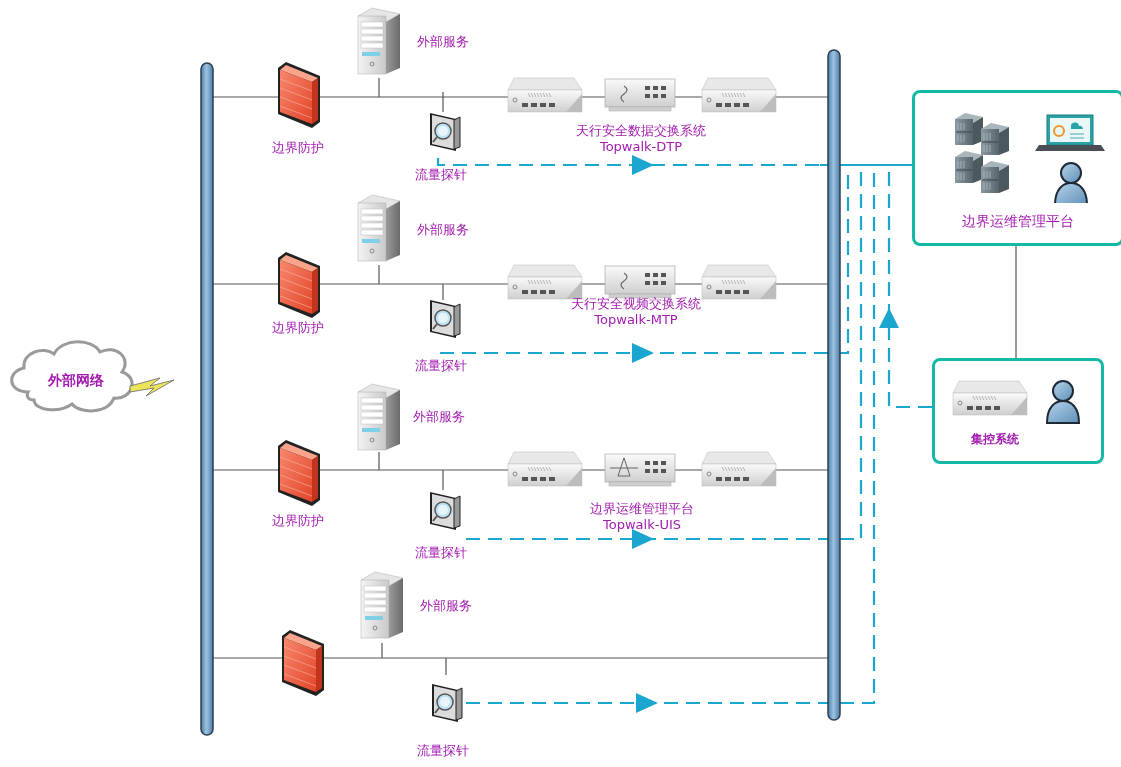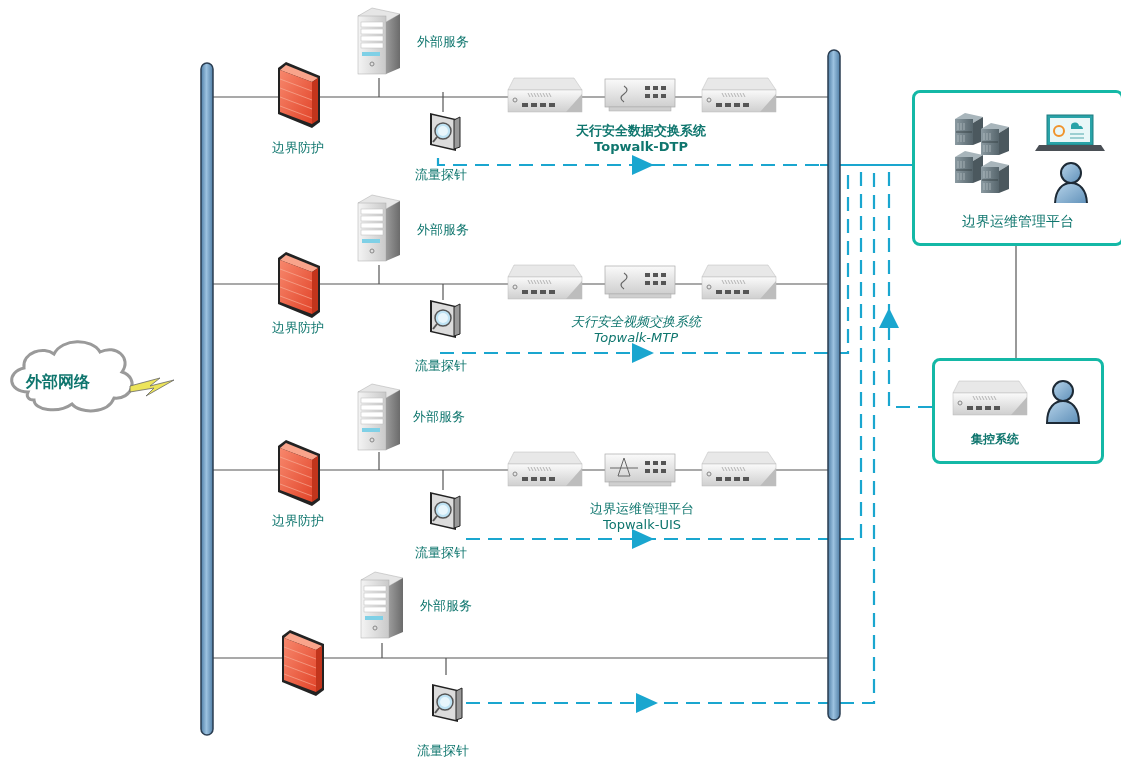--- a/index.html
+++ b/index.html
@@ -1,18 +1,18 @@
 <!DOCTYPE html>
 <html><head>
 <meta charset="utf-8">
 <style>
   html,body{margin:0;padding:0;background:#fff;}
   body{width:1121px;height:767px;position:relative;overflow:hidden;font-family:"DejaVu Sans","Liberation Sans",sans-serif;}
   #diagram{position:absolute;left:0;top:0;}
-  .lbl{position:absolute;font-size:13px;color:#0f766e;white-space:nowrap;}
+  .lbl{position:absolute;font-size:13px;color:#a21caf;white-space:nowrap;}
   .lbl-c{transform:translateX(-50%);text-align:center;line-height:16px;}
   .box{position:absolute;border:3px solid #14b8a6;border-radius:8px;background:#fff;}
   .bold{font-weight:bold;}
 </style>
 </head>
 <body>
 
 <svg id="diagram" width="1121" height="767" viewBox="0 0 1121 767">
   <defs>
     <linearGradient id="pipeGrad" x1="0" x2="1" y1="0" y2="0">
@@ -206,34 +206,34 @@
     <use href="#gateway" x="605" y="450"></use>
     <path d="M618,476 L624,458 L630,476 Z M610,468 L638,468" fill="none" stroke="#666" stroke-width="1"></path>
   </g>
   <use href="#appliance" x="702" y="452"></use>
 
   <use href="#firewall" x="282" y="630"></use>
   <use href="#server" x="361" y="572"></use>
   <use href="#probe" x="428" y="682"></use>
 </svg>
 
-<div class="lbl bold" style="left:26px;top:372px;font-size:16px;text-align:right;">外部网络</div>
+<div class="lbl bold" style="left:48px;top:372px;font-size:14px;text-align:right;">外部网络</div>
 
 <div class="lbl" style="left:417px;top:33px;">外部服务</div>
 <div class="lbl lbl-c" style="left:298px;top:140px;">边界防护</div>
 <div class="lbl lbl-c" style="left:441px;top:167px;">流量探针</div>
-<div class="lbl lbl-c" style="left:641px;top:123px;font-weight:bold;">
+<div class="lbl lbl-c" style="left:641px;top:123px;">
   <div>天行安全数据交换系统</div>
   <div>Topwalk-DTP</div>
 </div>
 
 <div class="lbl" style="left:417px;top:221px;">外部服务</div>
 <div class="lbl lbl-c" style="left:298px;top:320px;">边界防护</div>
 <div class="lbl lbl-c" style="left:441px;top:358px;">流量探针</div>
-<div class="lbl lbl-c" style="left:636px;top:314px;font-style:italic;">
+<div class="lbl lbl-c" style="left:636px;top:296px;">
   <div>天行安全视频交换系统</div>
   <div>Topwalk-MTP</div>
 </div>
 
 <div class="lbl" style="left:413px;top:408px;">外部服务</div>
 <div class="lbl lbl-c" style="left:298px;top:513px;">边界防护</div>
 <div class="lbl lbl-c" style="left:441px;top:545px;">流量探针</div>
 <div class="lbl lbl-c" style="left:642px;top:501px;">
   <div>边界运维管理平台</div>
   <div>Topwalk-UIS</div>

